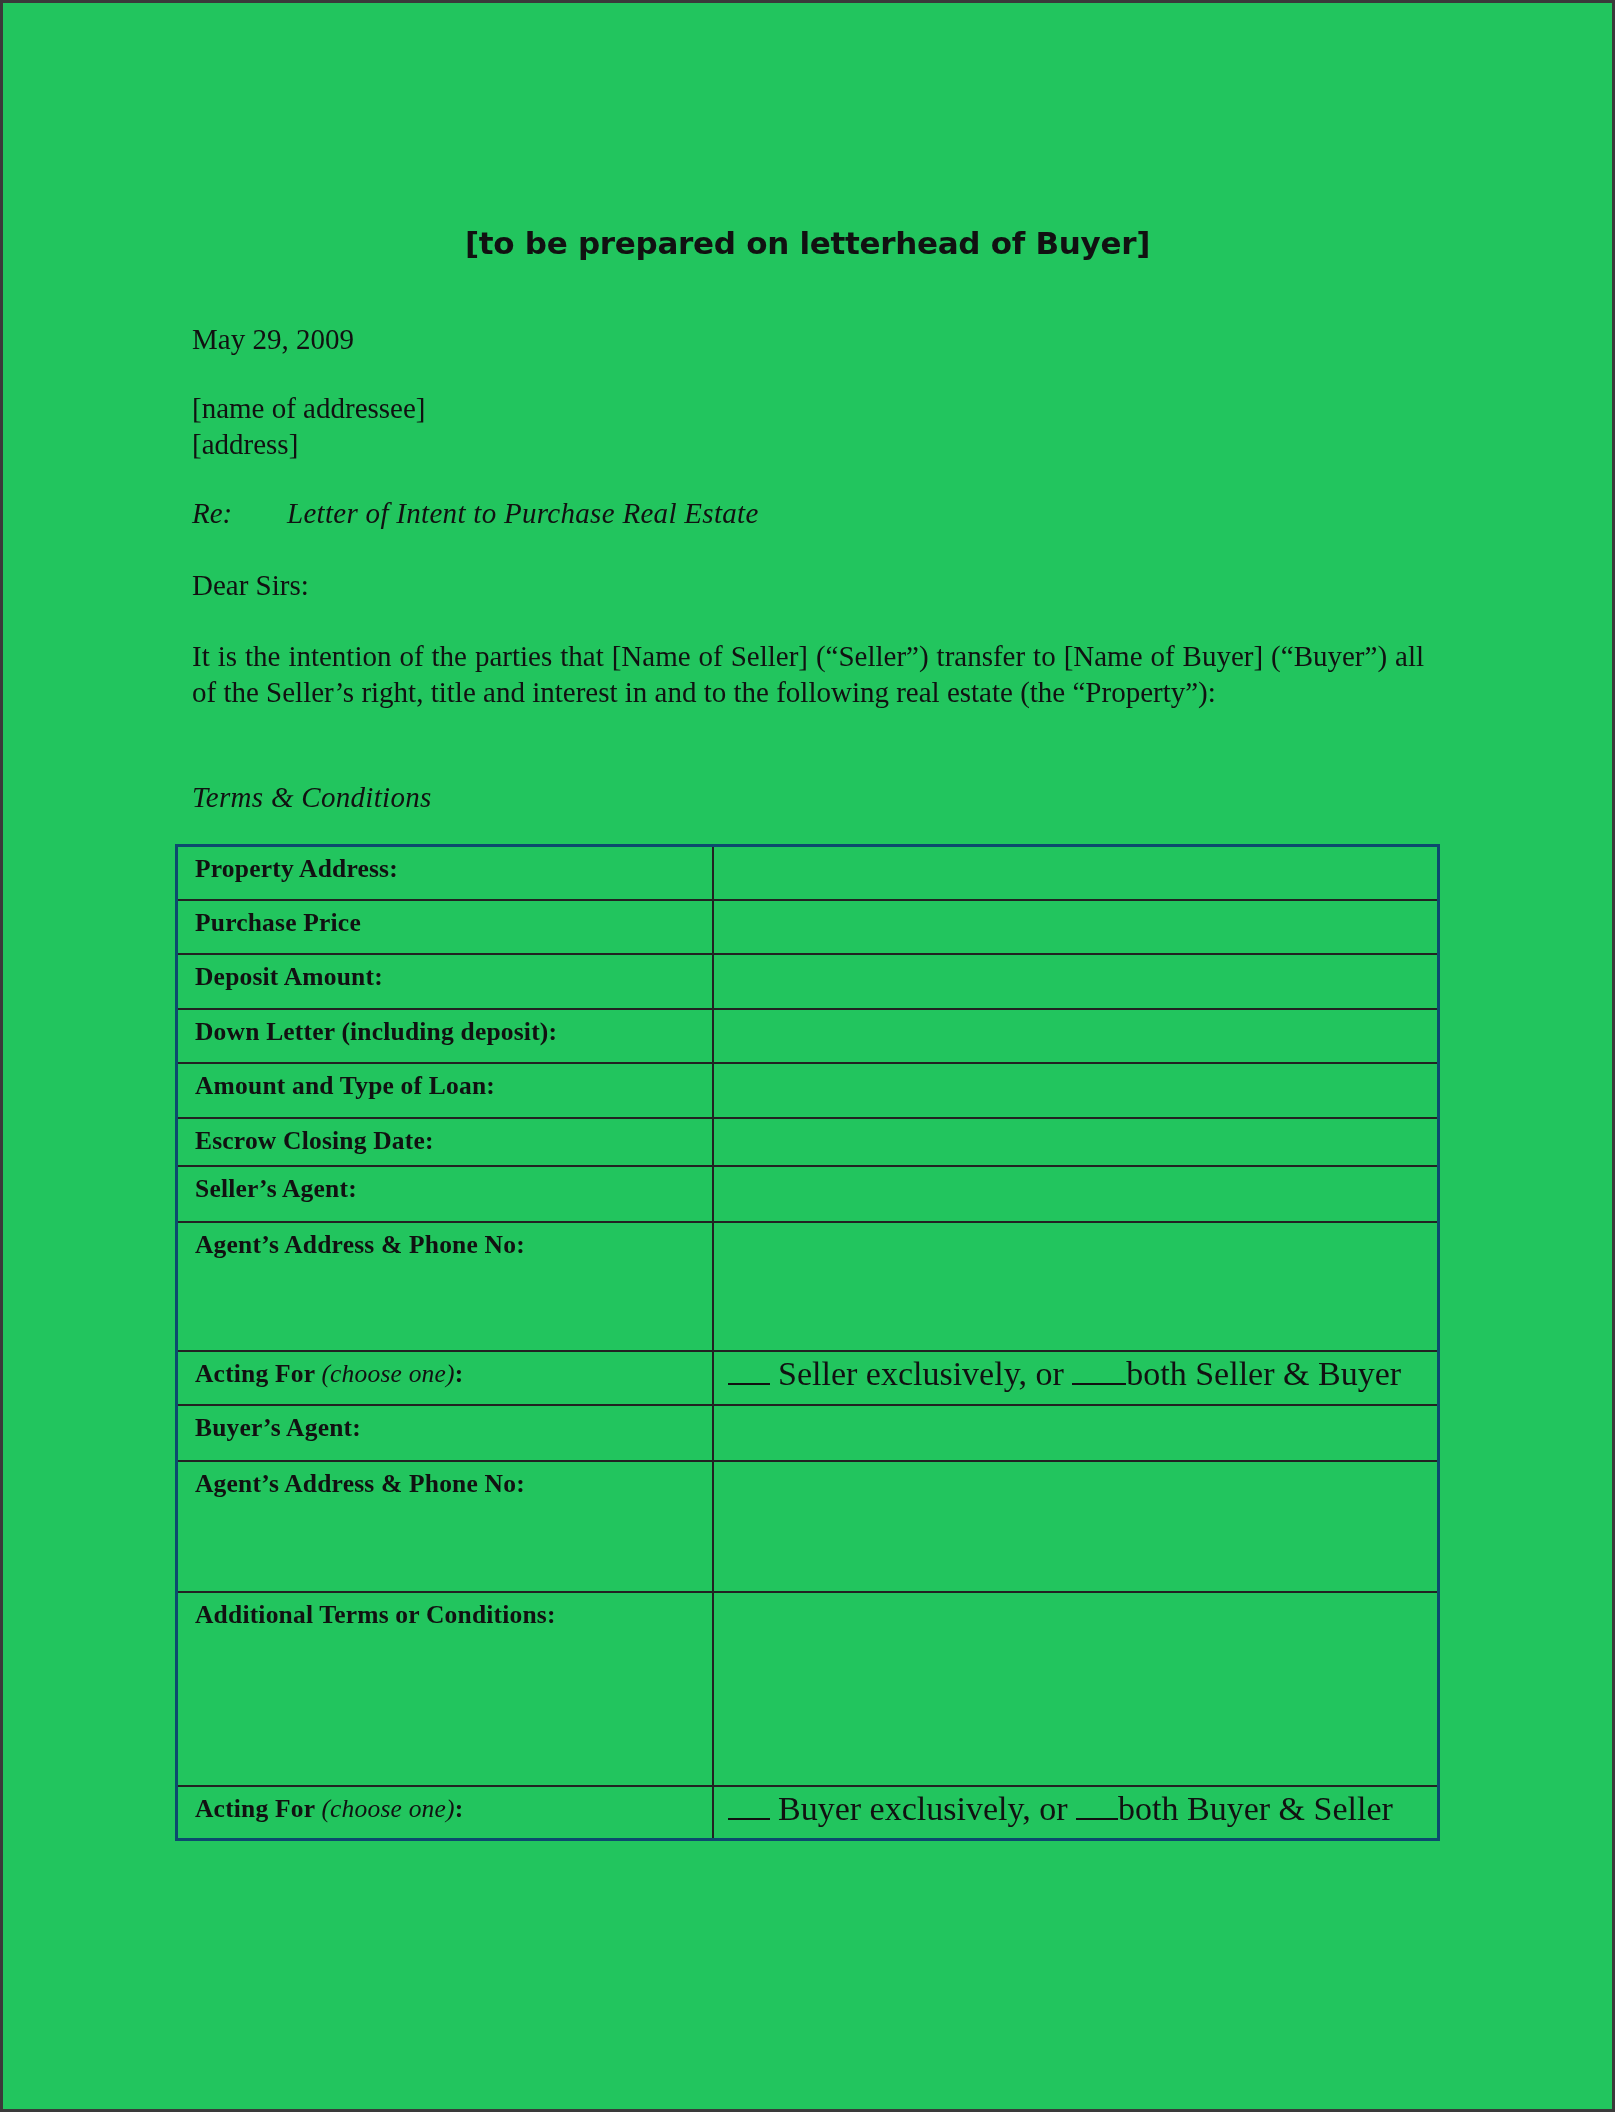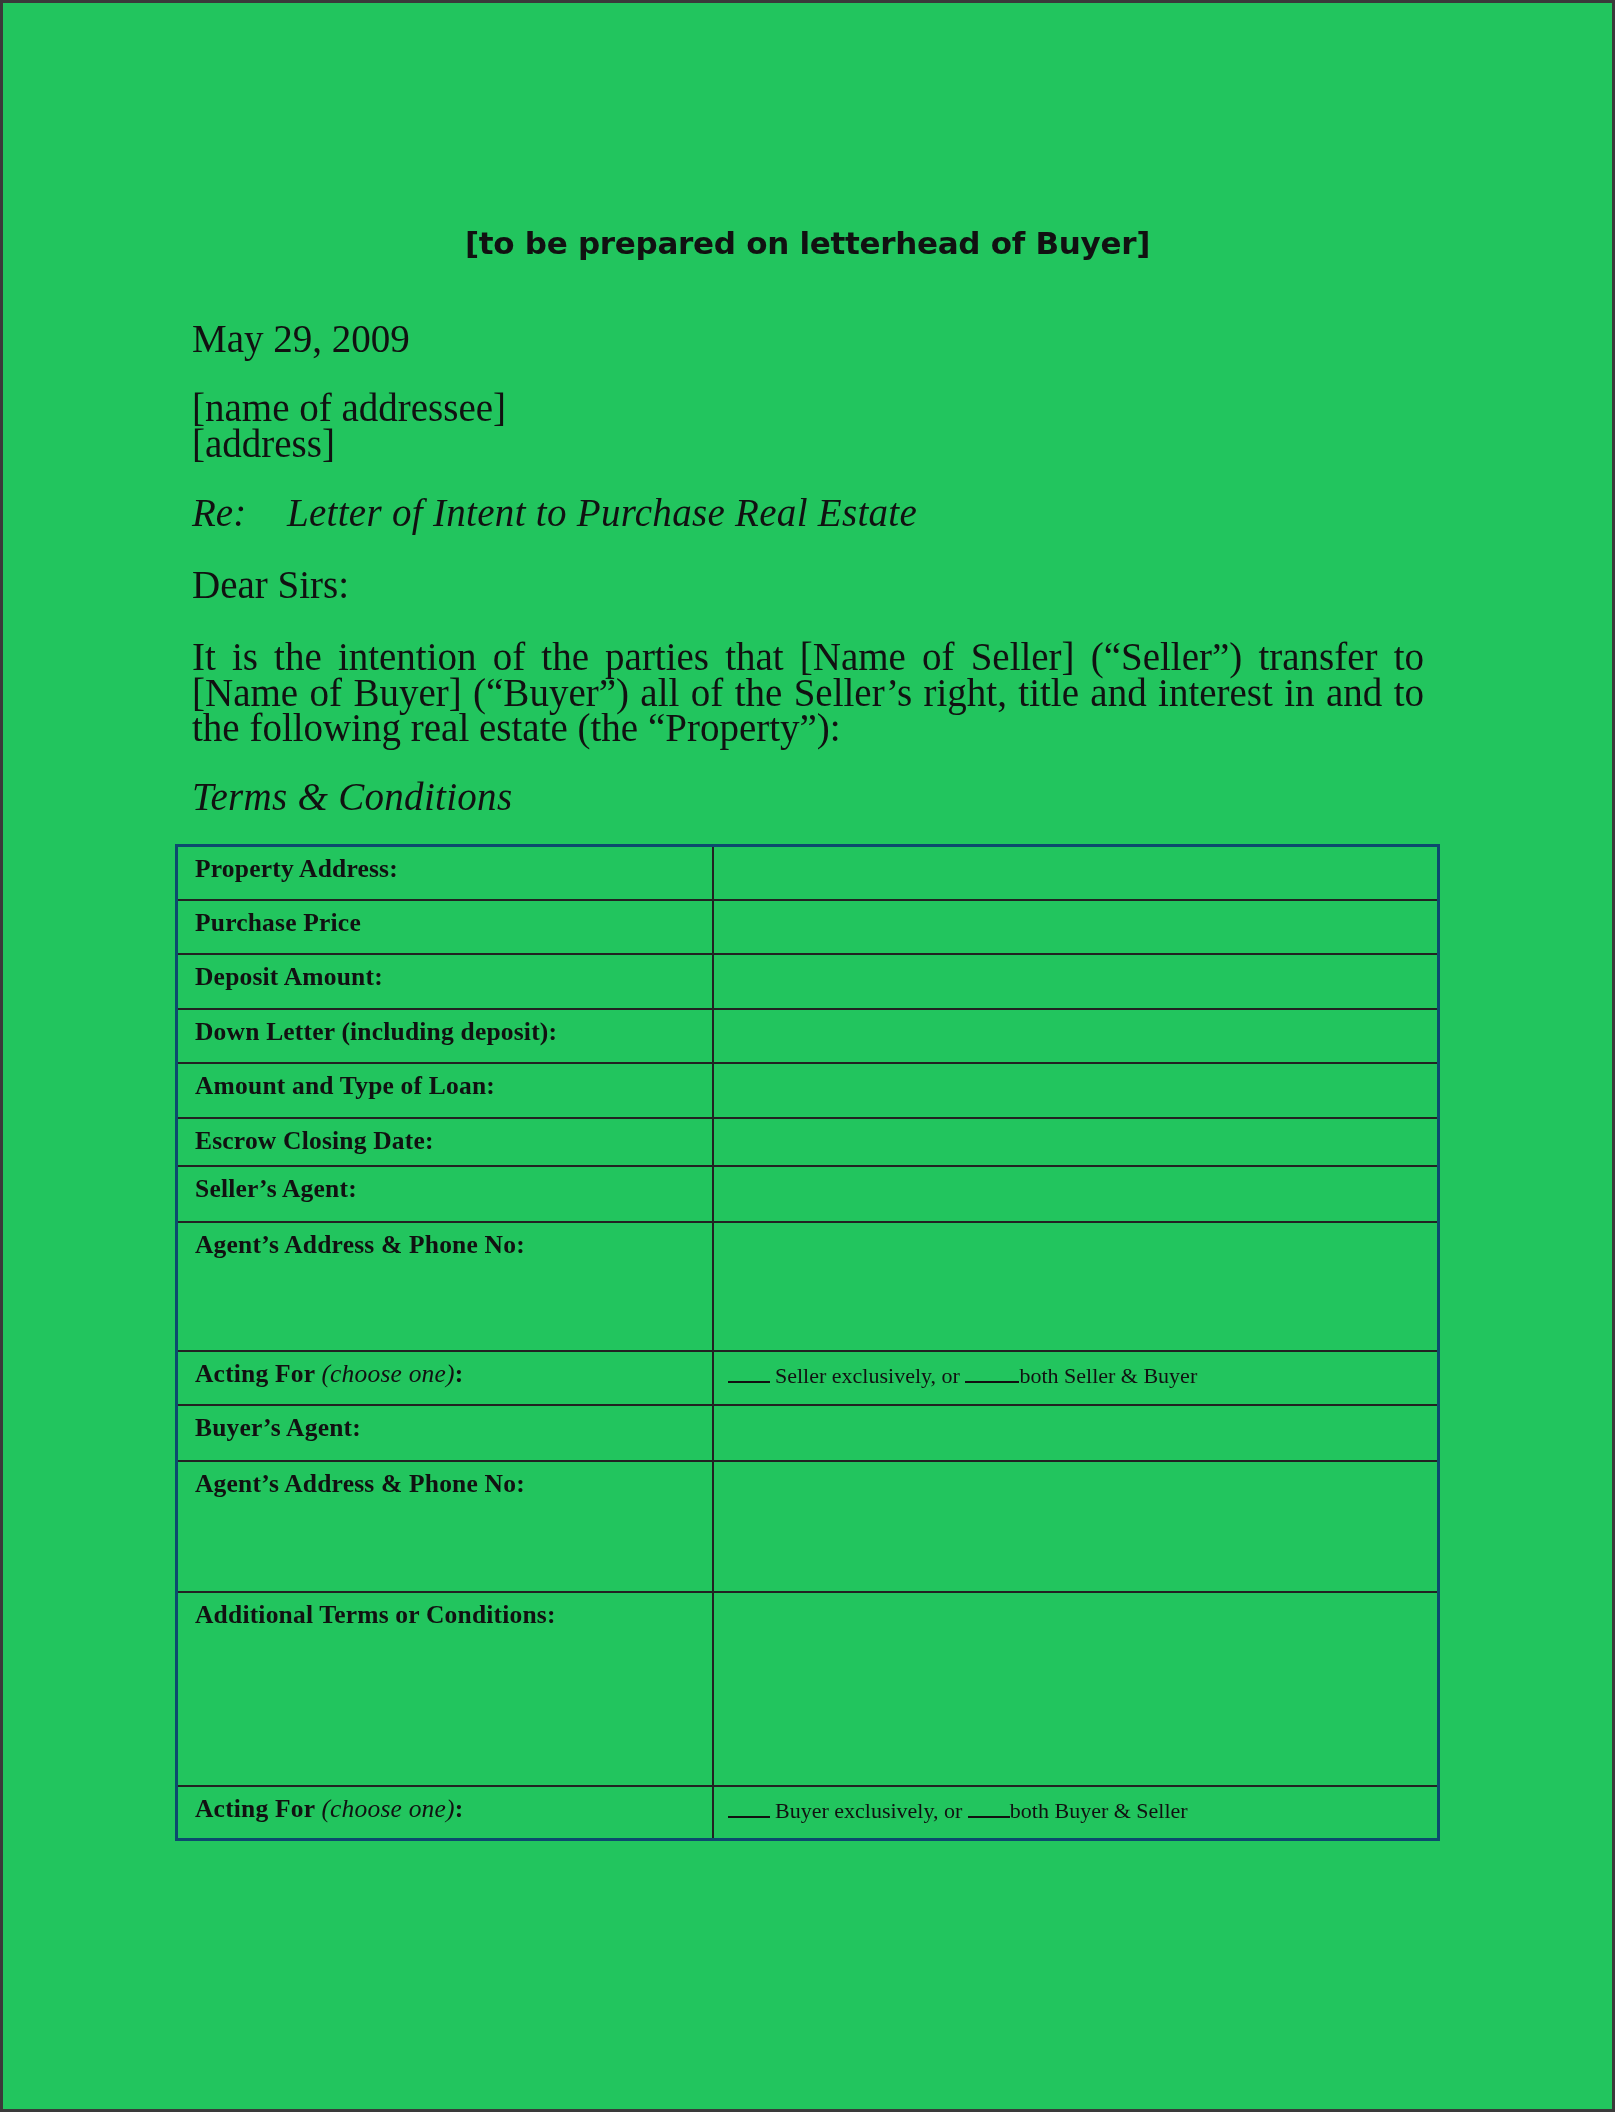--- a/index.html
+++ b/index.html
@@ -12,21 +12,21 @@
   .page {
     position: absolute; left: 3px; top: 3px; width: 1609px; height: 2106px;
     background: #22c55e;
   }
   .abs { position: absolute; white-space: nowrap; }
   .title {
     left: 0; width: 1609px; top: 222px; text-align: center;
     font-family: "DejaVu Sans", sans-serif; font-weight: bold; font-size: 31px;
     letter-spacing: -0.3px; color: #111;
   }
-  .body-text { font-size: 39px; line-height: 36px; }
+  .body-text { font-size: 29px; line-height: 36px; }
   .date { left: 189px; top: 318px; }
   .addr { left: 189px; top: 387px; }
   .re { left: 189px; top: 492px; font-style: italic; }
   .re-subject { left: 284px; top: 492px; font-style: italic; letter-spacing: 0.3px; }
   .salutation { left: 189px; top: 564px; }
   .para {
     left: 189px; top: 636px; width: 1232px; white-space: normal;
     text-align: justify; text-align-last: left; line-height: 35.5px;
   }
   .terms-heading { left: 189px; top: 776px; font-style: italic; letter-spacing: 0.3px; }
@@ -38,21 +38,21 @@
   table.terms td {
     border: 2px solid #222; padding: 0; vertical-align: top;
   }
   table.terms td.label {
     width: 536px; padding-left: 17px; padding-top: 7px;
     font-weight: bold; font-size: 25.5px; line-height: 30px; letter-spacing: 0.2px;
     box-sizing: border-box;
   }
   table.terms td.label i { font-weight: normal; }
   table.terms td.value {
-    padding-left: 14px; padding-top: 7px; font-size: 22px; line-height: 30px;
+    padding-left: 14px; padding-top: 7px; font-size: 34px; line-height: 30px;
   }
   .blank { display: inline-block; border-bottom: 2px solid #111; height: 22px; vertical-align: baseline; }
 </style>
 </head>
 <body>
 
 <div class="page">
 
   <div class="abs title">[to be prepared on letterhead of Buyer]</div>
 

